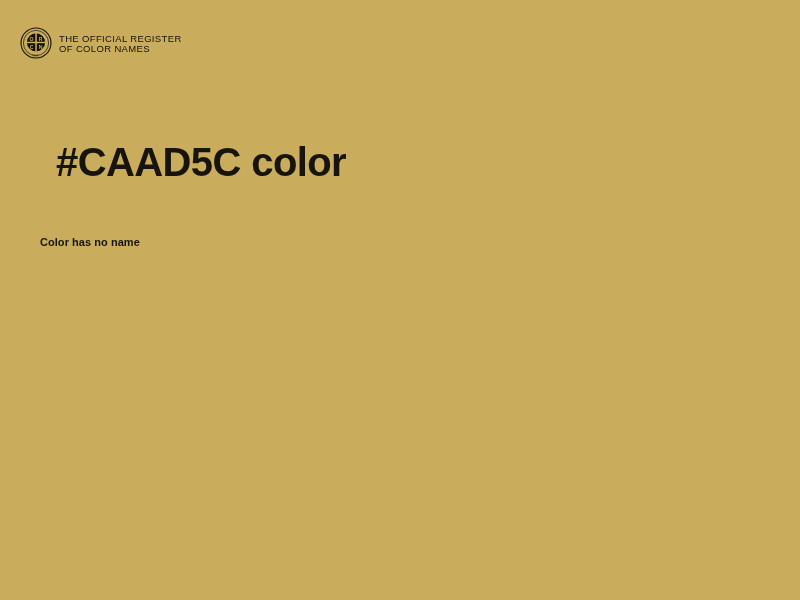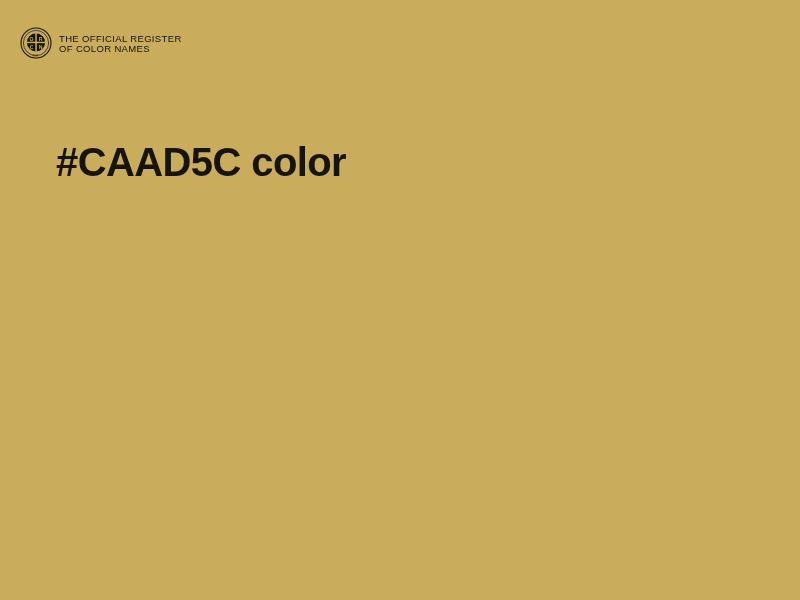--- a/index.html
+++ b/index.html
@@ -118,15 +118,16 @@
 
     <span class="wordmark">
       <span class="wordmark-line">THE OFFICIAL REGISTER</span>
       <span class="wordmark-line">OF COLOR NAMES</span>
     </span>
 
   </div>
 
   <div class="content">
     <h1 class="color-title">#CAAD5C color</h1>
+    <p class="color-subtitle">Color has no name</p>
   </div>
 
 </div>
 
 </body></html>

